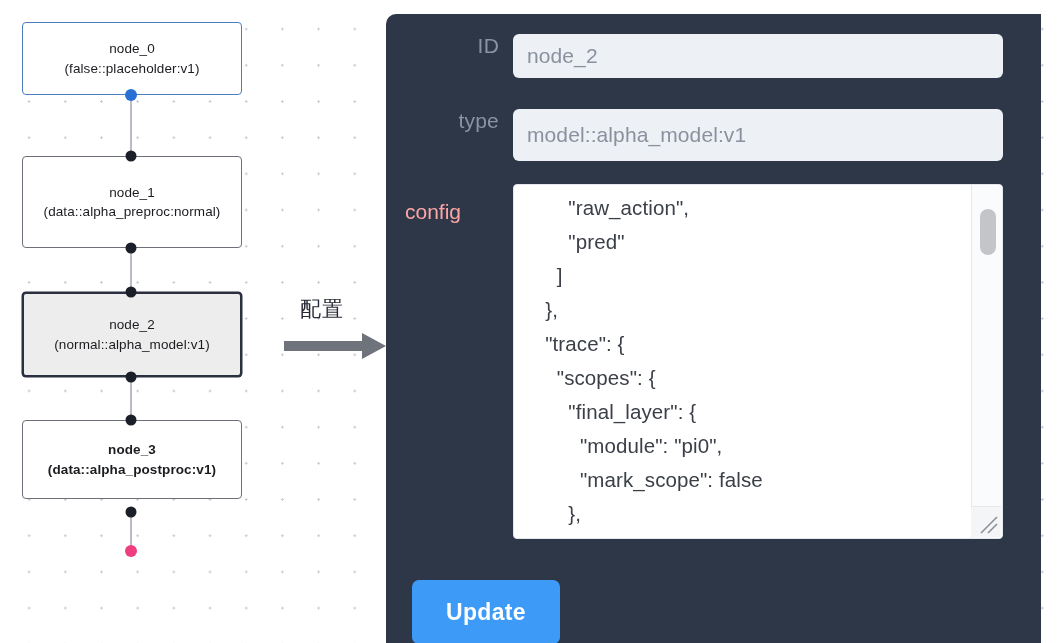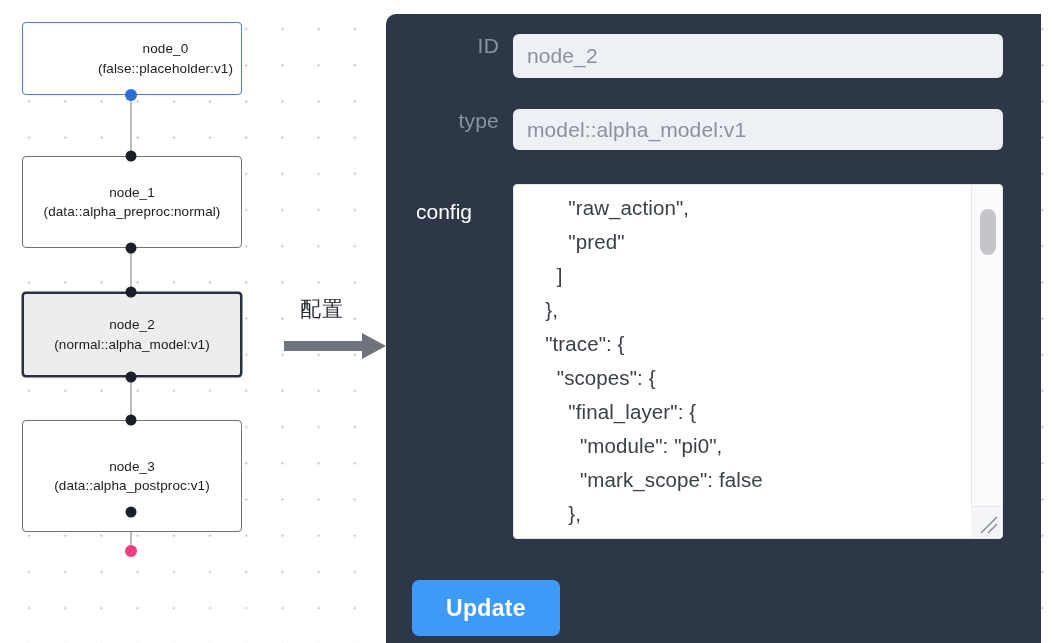--- a/index.html
+++ b/index.html
@@ -55,21 +55,21 @@
     align-items: center;
     justify-content: center;
     text-align: center;
     color: #1b1c20;
     font-size: 13.5px;
     line-height: 19.5px;
     letter-spacing: 0.1px;
   }
   .node .node-text { padding: 0 8px; }
 
-  .node.node-input  { border: 1.4px solid #4a7ec0; justify-content: flex-end; }
+  .node.node-input  { border: 1.4px solid #4a7ec0; }
   .node.node-output { border: 1.8px solid #e5408a; }
   .node.node-selected {
     background: #ededed;
     border: 2px solid #2b3040;
     box-shadow: 0 0 0 0.5px #2b3040;
   }
 
   .port {
     position: absolute;
     width: 11px;
@@ -143,26 +143,26 @@
     box-sizing: border-box;
     outline: none;
     letter-spacing: 0.1px;
   }
 
   #field-id-row  { left: 19px;  top: 20px;  }
   #field-type-row{ left: 19px;  top: 95px;  }
   #field-cfg-row { left: 19px;  top: 170px; }
 
   #field-id-row .field-input   { width: 490px; height: 44px; line-height: 44px; }
-  #field-type-row .field-input { width: 490px; height: 41px; line-height: 44px; }
+  #field-type-row .field-input { width: 490px; height: 52px; line-height: 44px; }
 
   .cfg-label {
-    color: #ffffff;
+    color: #fca5a5;
     font-size: 21px;
-    text-align: center;
+    text-align: left;
     width: 108px;
     padding-right: 30px;
     box-sizing: border-box;
     padding-top: 16px;
   }
 
   #config-box {
     position: relative;
     width: 490px;
     height: 355px;
@@ -216,21 +216,21 @@
     background: #f4f5f7;
     border-top: 1px solid #e6e8ed;
   }
   #config-resize-handle svg { display: block; }
 
   #update-button {
     position: absolute;
     left: 26px;
     top: 566px;
     width: 148px;
-    height: 56px;
+    height: 64px;
     background: #3d9bf7;
     border: none;
     border-radius: 7px;
     color: #ffffff;
     font-size: 23px;
     font-family: "Liberation Sans", sans-serif;
     font-weight: bold;
     letter-spacing: 0.3px;
     cursor: pointer;
     text-align: center;
@@ -260,21 +260,21 @@
     </div>
     <div class="port" style="top:156px;"></div>
     <div class="port" style="top:248px;"></div>
 
     <div class="node node-selected" style="top:292px;height:85px;">
       <div class="node-text"><span>node_2</span><br><span>(normal::alpha_model:v1)</span></div>
     </div>
     <div class="port" style="top:292px;"></div>
     <div class="port" style="top:377px;"></div>
 
-    <div class="node" style="top:420px;height:112px;">
+    <div class="node" style="top:420px;height:79px;font-weight:bold;">
       <div class="node-text"><span>node_3</span><br><span>(data::alpha_postproc:v1)</span></div>
     </div>
     <div class="port" style="top:420px;"></div>
     <div class="port" style="top:512px;"></div>
 
     <div class="port port-pink" style="top:551px;"></div>
   </div>
 
   <div id="arrow-group">
     <div id="arrow-label">配置</div>

